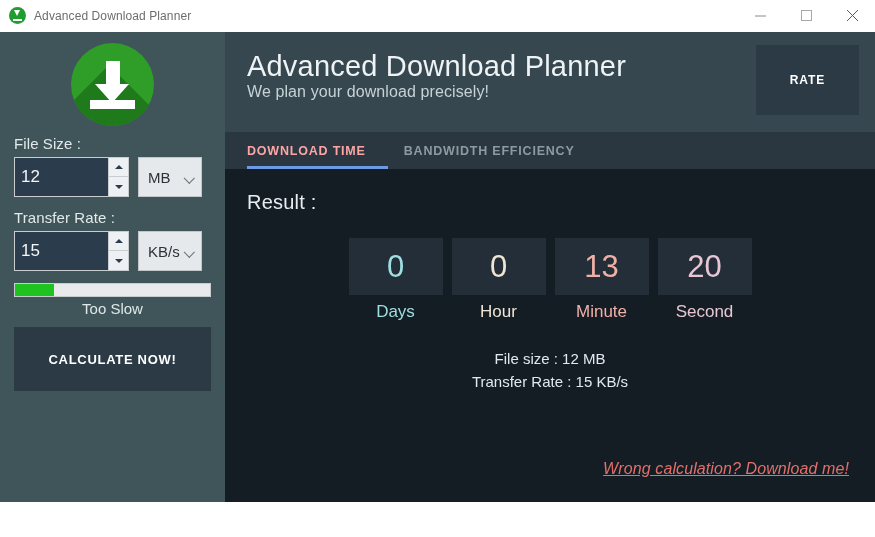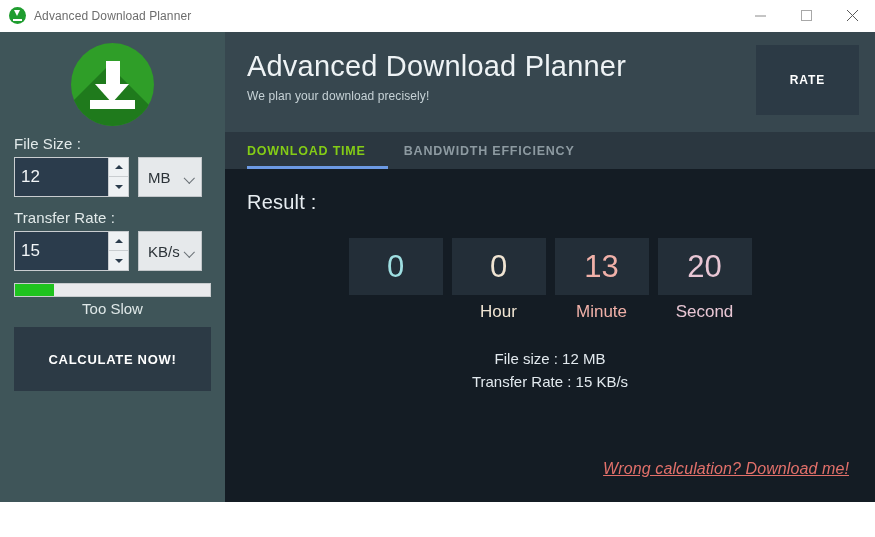--- a/index.html
+++ b/index.html
@@ -293,23 +293,22 @@
     position: relative;
   }
   .app-title {
     font-size: 29px;
     color: #eef3f5;
     font-weight: normal;
     letter-spacing: 0.2px;
     line-height: 1.15;
   }
   .app-subtitle {
-    font-size: 12px;
+    font-size: 16px;
     color: #c6d2d6;
-    margin-top: 6px;
     letter-spacing: 0.1px;
   }
   .guide-btn {
     position: absolute;
     right: 16px;
     top: 13px;
     width: 103px;
     height: 70px;
     background: #2c3a45;
     border: none;
@@ -338,21 +337,21 @@
     font-size: 12.5px;
     font-weight: bold;
     letter-spacing: 0.8px;
     color: #8d9aa1;
     position: relative;
     background: transparent;
     border: none;
     font-family: "Liberation Sans", sans-serif;
   }
   .tab:first-child { padding-left: 0; padding-right: 22px; }
-  .tab.active { color: #84cc16; }
+  .tab.active { color: #fca5a5; }
   .tab.active::after {
     content: "";
     position: absolute;
     left: 0; right: 0; bottom: 0;
     height: 3px;
     background: #6c9ae4;
   }
 
   .result-panel {
     flex: 1 1 auto;
@@ -507,20 +506,21 @@
       </div>
 
       <div class="result-panel">
         <div class="result-label">Result :</div>
 
         <div class="counters">
           <div class="counter">
             <div class="counter-box">
               <span class="counter-value" id="cv0" style="color: rgb(159, 223, 226);">0</span>
             </div>
+            <div class="counter-name" id="cn0" style="color: rgb(159, 223, 226);">Days</div>
           </div>
           <div class="counter">
             <div class="counter-box">
               <span class="counter-value" id="cv1" style="color: rgb(240, 228, 210);">0</span>
             </div>
             <div class="counter-name" id="cn1" style="color: rgb(240, 228, 210);">Hour</div>
           </div>
           <div class="counter">
             <div class="counter-box">
               <span class="counter-value" id="cv2" style="color: rgb(240, 176, 168);">13</span>

